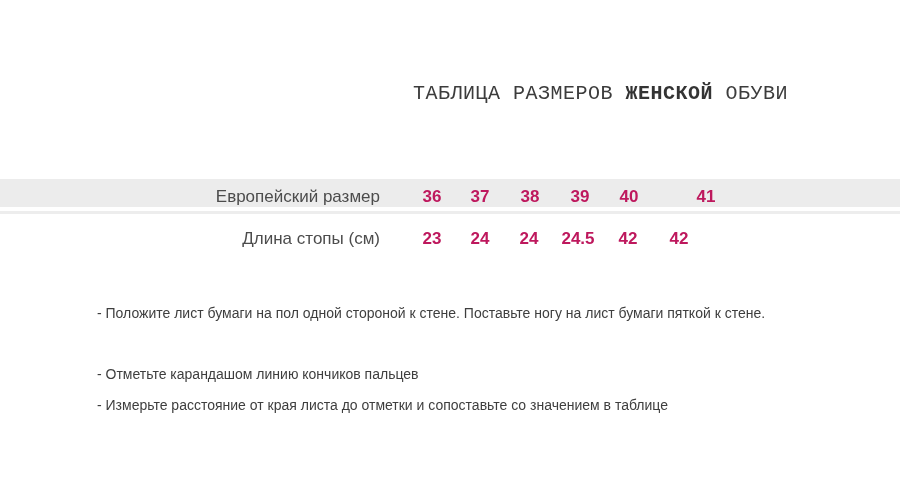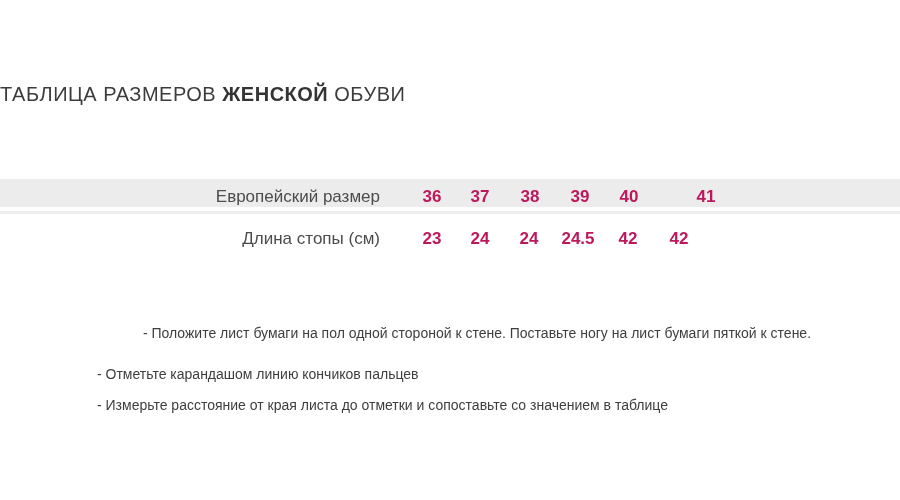--- a/index.html
+++ b/index.html
@@ -10,26 +10,27 @@
     position:relative;
     overflow:hidden;
   }
   .page{position:absolute;inset:0;}
 
   
   .title{
     position:absolute;
     top:80px;left:0;width:788px;
     margin:0;
-    text-align:left;
+    text-align:right;
     font-size:20px;
     font-weight:400;
     letter-spacing:.5px;
     line-height:28px;
     color:#3c3c3c;
+    font-family:Liberation Mono, monospace;
   }
   .title .b{font-weight:700;color:#343434;}
 
   
   .stripe{
     position:absolute;
     left:0;top:179px;
     width:900px;height:28px;
     background:#ececec;
   }
@@ -64,21 +65,21 @@
   .bullet{
     position:absolute;
     left:97px;
     margin:0;
     width:760px;
     font-size:14px;
     line-height:18px;
     color:#3e3e3e;
     white-space:nowrap;
   }
-  .bullet.b1{top:324px;text-align:center;}
+  .bullet.b1{top:304px;}
   .bullet.b2{top:365px;}
   .bullet.b3{top:396px;}
 </style>
 </head>
 <body>
 
 <div class="page">
 
   <h1 class="title"><span>ТАБЛИЦА РАЗМЕРОВ</span> <span class="b">ЖЕНСКОЙ</span> <span>ОБУВИ</span></h1>
 

